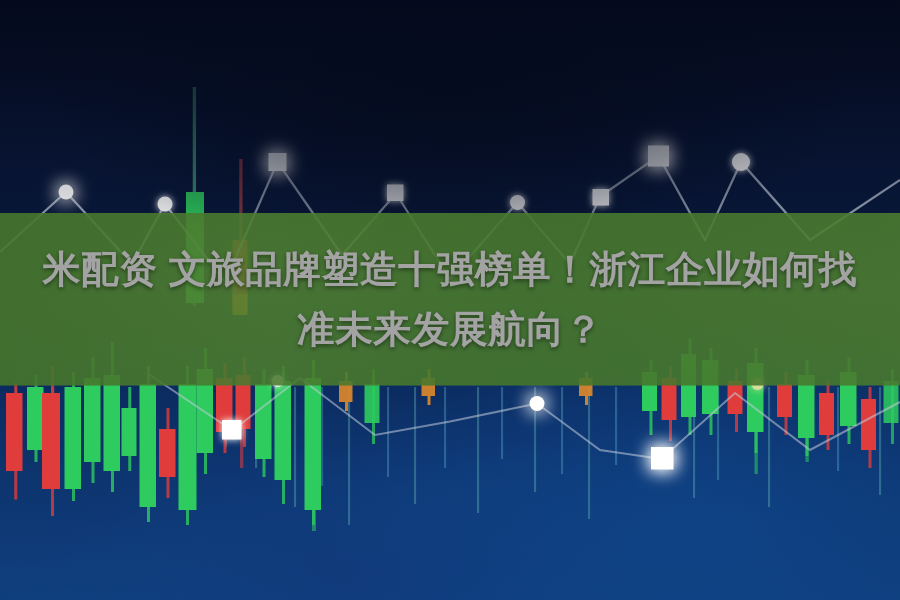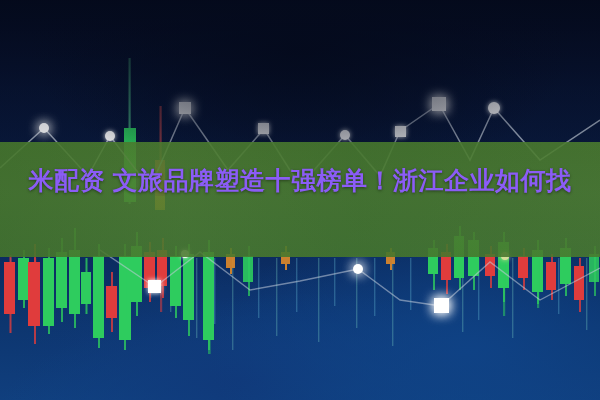--- a/index.html
+++ b/index.html
@@ -62,21 +62,21 @@
         rgba(60,110,42,0.25) 60%,
         rgba(80,130,50,0.12) 100%);
   }
   
   .headline {
     position: absolute;
     left: 0;
     width: 600px;
     top: 160px;
     text-align: center;
-    color: #8b5cf6;
+    color: #a3a3a3;
     font-size: 25px;
     font-weight: bold;
     line-height: 40px;
     letter-spacing: 0.5px;
     text-shadow: 0 1px 3px rgba(0,0,0,0.45);
     white-space: nowrap;
   }
   .headline .ln {
     display: block;
   }
@@ -246,15 +246,16 @@
       <circle cx="505" cy="256" r="4" fill="#e8e2a0" filter="url(#glowSoft)" opacity="0.9"></circle>
     </g>
   </svg>
 
   <div class="bg-vignette"></div>
 
   <div class="green-band"></div>
 
   <div class="headline">
     <span class="ln">米配资 文旅品牌塑造十强榜单！浙江企业如何找</span>
+    <span class="ln">准未来发展航向？</span>
   </div>
 
 </div>
 
 </body></html>

